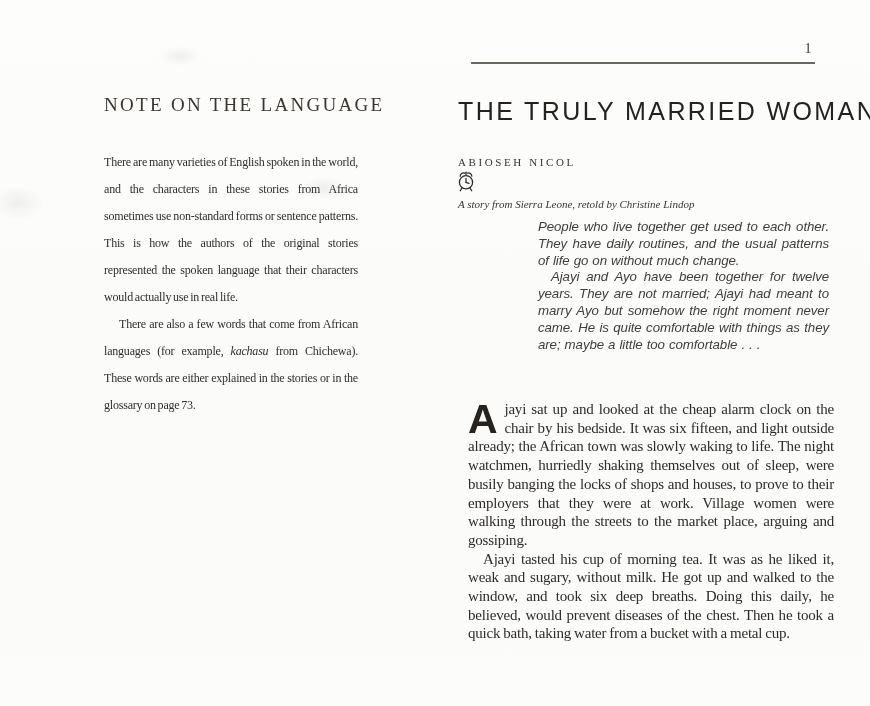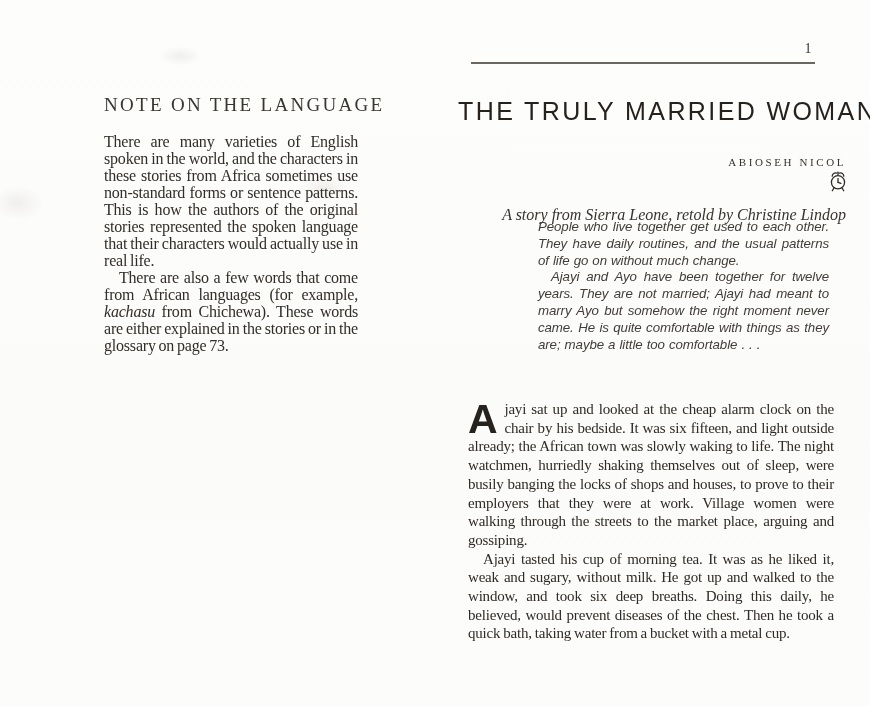--- a/index.html
+++ b/index.html
@@ -17,62 +17,62 @@
   
   .left-page{position:absolute;left:104px;top:97px;width:254px;}
   .note-heading{
     text-align:center;
     font-size:19px;line-height:16px;
     letter-spacing:2.3px;
     color:#3a352f;
     white-space:nowrap;
   }
   .left-body{
-    margin-top:20px;
-    font-size:16px;line-height:17px;
+    margin-top:36px;
+    font-size:12px;line-height:27px;
     text-align:justify;
     letter-spacing:-0.2px;word-spacing:-1px;
     color:#312d28;
   }
   .left-body p{margin:0;}
   .left-body p.indented{text-indent:15px;}
   .italic-word{font-style:italic;}
 
   
   .page-number{
     position:absolute;left:798px;top:41px;width:20px;
     font-size:14px;color:#3a352f;text-align:center;
   }
   .header-rule{
     position:absolute;left:471px;top:62px;width:344px;height:1px;
     background:#6b6660;border-bottom:1px solid rgba(107,102,96,0.35);
   }
   .title-block{
     position:absolute;left:458px;top:97px;width:388px;
-    text-align:right;
+    text-align:left;
   }
   .story-title{
     font-family:"Liberation Sans", sans-serif;
     font-size:25px;line-height:28px;
     font-weight:500;
     letter-spacing:2.4px;
     color:#25221e;
     white-space:nowrap;
   }
   .story-author{
     margin-top:31px;
     font-size:11px;line-height:13px;
     letter-spacing:2.6px;
     color:#37332e;
   }
   .ornament-wrap{margin-top:2px;height:22px;}
   .story-credit{
-    margin-top:14px;
+    margin-top:3px;
     font-style:italic;
-    font-size:16px;line-height:16px;
+    font-size:11px;line-height:16px;
     color:#37332e;
     white-space:nowrap;
   }
   .intro-block{
     position:absolute;left:538px;top:219px;width:291px;
     font-family:"Liberation Sans", sans-serif;
     font-style:italic;
     font-size:13.3px;line-height:16.8px;
     text-align:justify;
     letter-spacing:-0.1px;word-spacing:0.5px;

